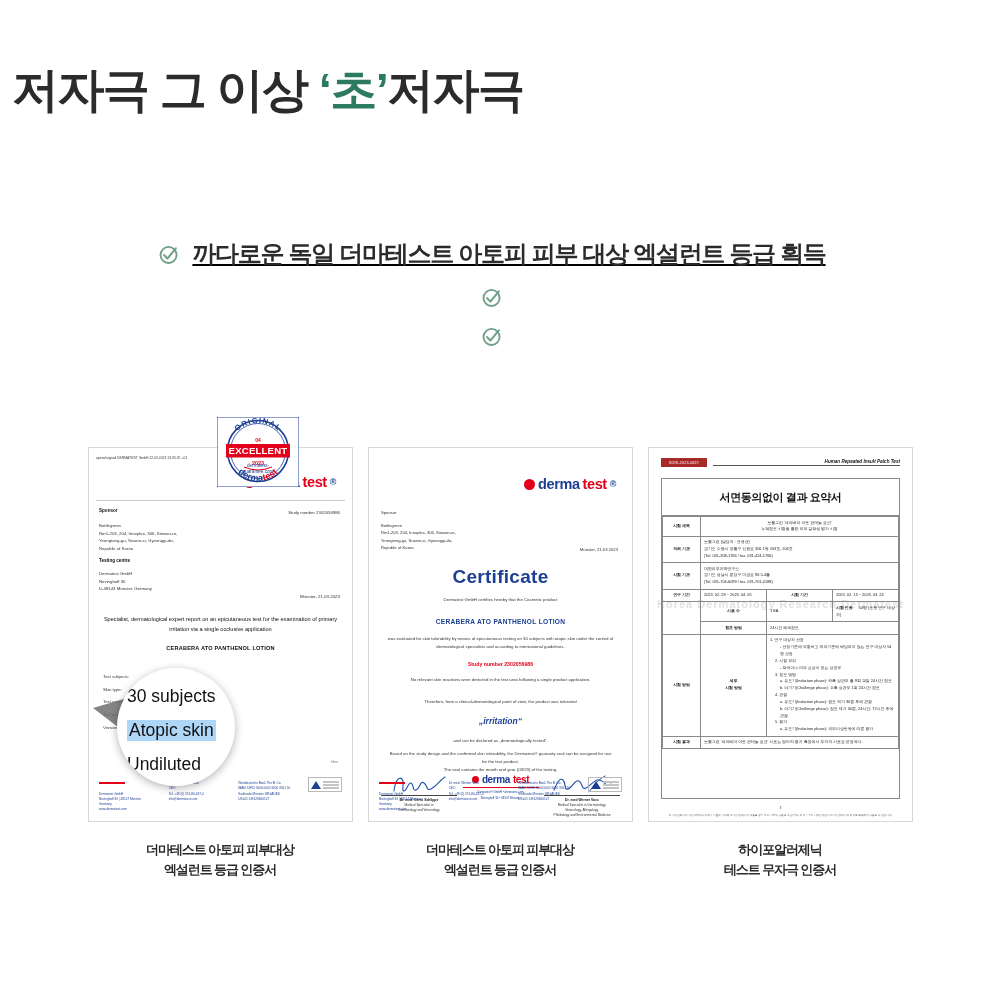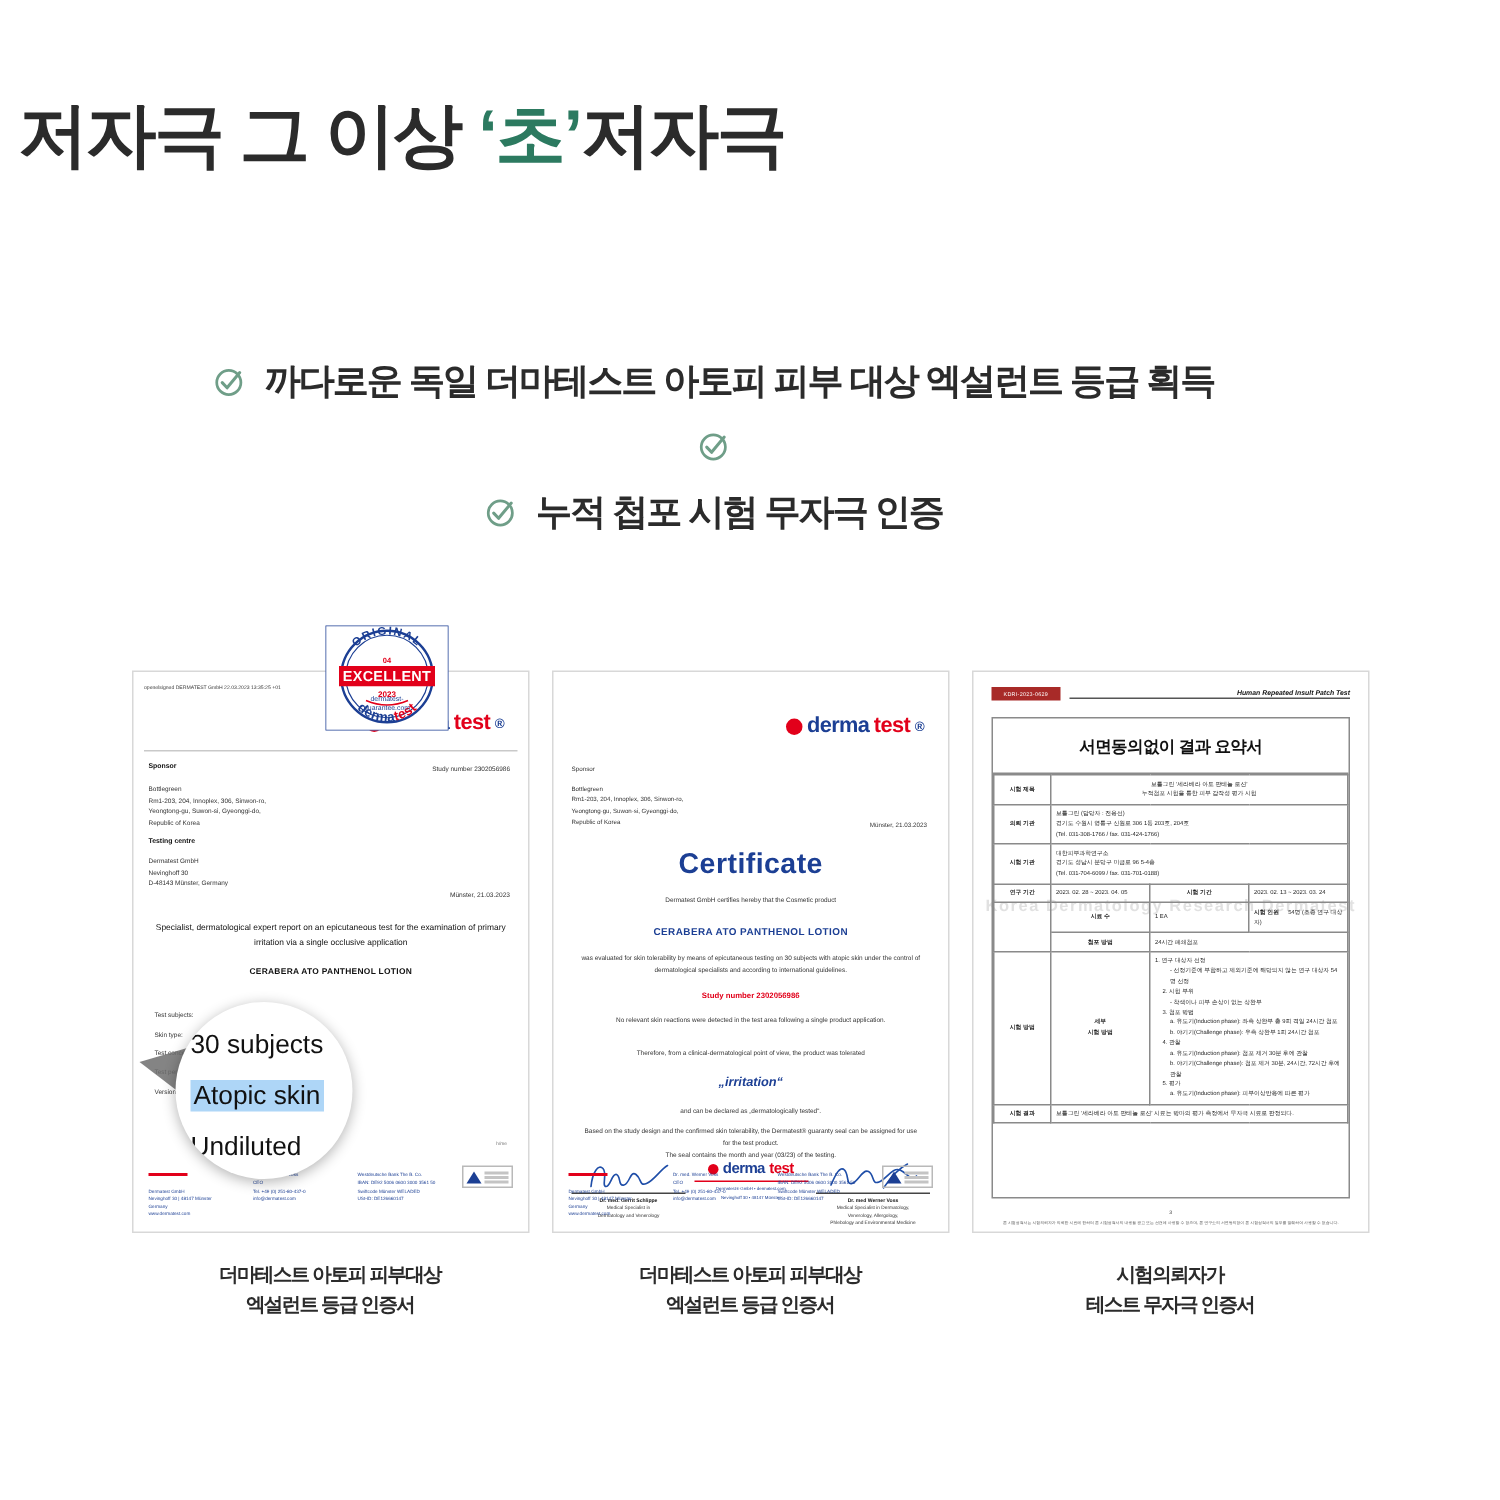--- a/index.html
+++ b/index.html
@@ -46,22 +46,23 @@
     font-weight: 500;
     letter-spacing: -1.1px;
     color: #767676;
     white-space: nowrap;
   }
 
   
   .bullets {
     position: absolute;
     top: 238px;
-    left: 0;
+    left: 16px;
     width: 952px;
+    text-decoration: underline;
   }
 
   .bullet-row {
     display: flex;
     align-items: center;
     justify-content: center;
     gap: 11px;
     margin-bottom: 16px;
   }
 
@@ -382,21 +383,20 @@
         <circle cx="11" cy="12.5" r="8.4" fill="none" stroke="#6f9e88" stroke-width="1.9"></circle>
         <path d="M6.4 12.6 L9.8 16.2 L18.6 5.6" fill="none" stroke="#6f9e88" stroke-width="2.1" stroke-linecap="round" stroke-linejoin="round"></path>
       </svg>
     </div>
 
     <div class="bullet-row">
       <svg class="check-icon" viewBox="0 0 24 24">
         <circle cx="11" cy="12.5" r="8.4" fill="none" stroke="#6f9e88" stroke-width="1.9"></circle>
         <path d="M6.4 12.6 L9.8 16.2 L18.6 5.6" fill="none" stroke="#6f9e88" stroke-width="2.1" stroke-linecap="round" stroke-linejoin="round"></path>
       </svg>
-      <span class="bullet-text">누적 첩포 시험 무자극 인증</span>
     </div>
 
   </div>
 
   <div class="docs">
 
     <div class="doc doc-1">
 
       <div class="d1-meta">openelsigned
 DERMATEST GmbH
@@ -696,17 +696,17 @@
       </div>
     </div>
 
   </div>
 
   <div class="captions">
     <div class="caption cap-1" style="white-space:pre-line">더마테스트 아토피 피부대상
 엑설런트 등급 인증서</div>
     <div class="caption cap-2" style="white-space:pre-line">더마테스트 아토피 피부대상
 엑설런트 등급 인증서</div>
-    <div class="caption cap-3" style="white-space:pre-line">시험의뢰자가
+    <div class="caption cap-3" style="white-space:pre-line">하이포알러제닉
 테스트 무자극 인증서</div>
   </div>
 
 </div>
 
 </body></html>

